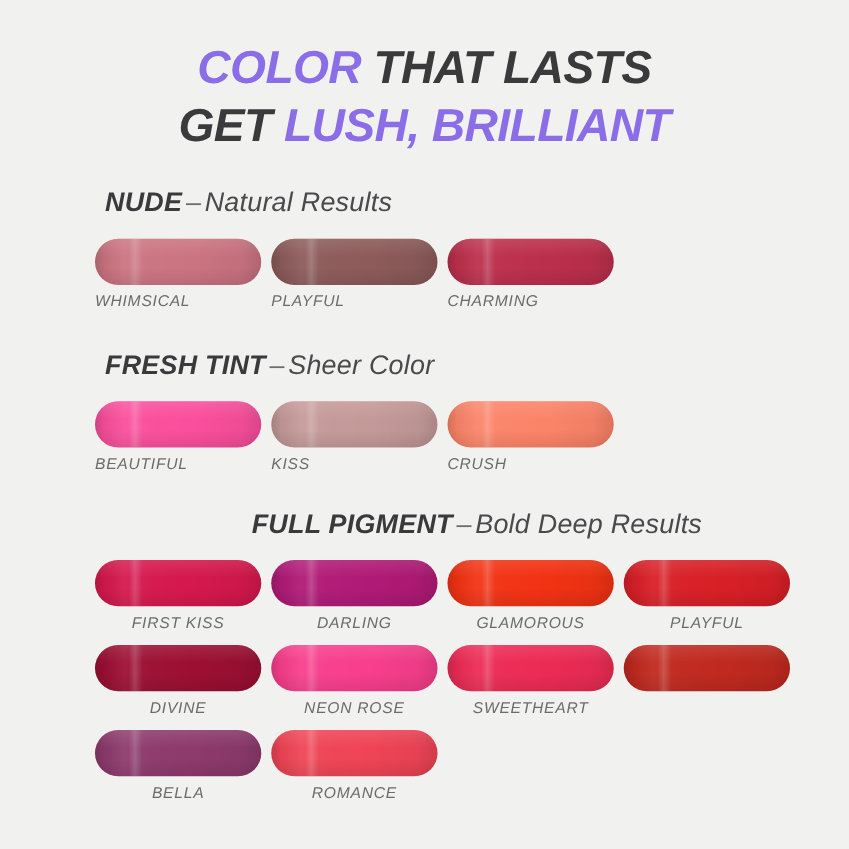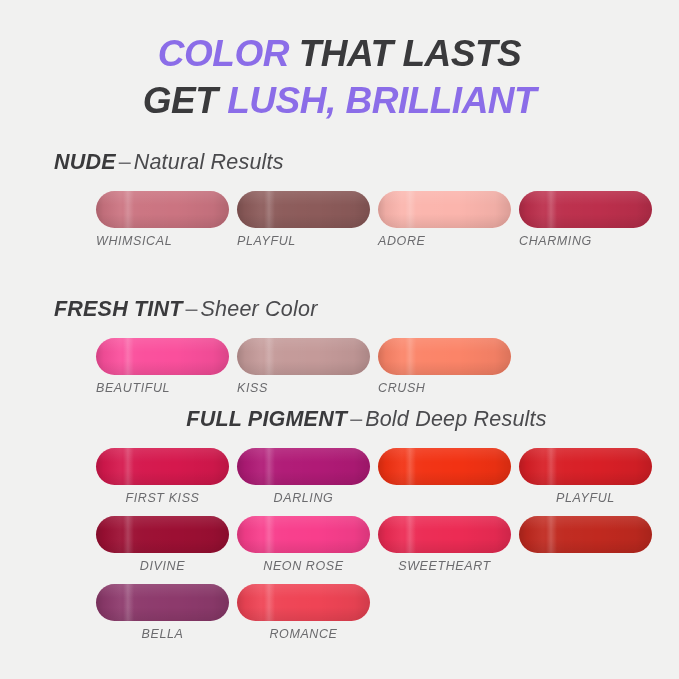--- a/index.html
+++ b/index.html
@@ -35,21 +35,21 @@
     letter-spacing: -0.5px;
     color: #3a3a3c;
     font-family: "Liberation Sans", sans-serif;
   }
   .headline .accent { color: #8b6de8; }
   .headline .line { display: block; white-space: nowrap; }
 
   
   .section { position: absolute; left: 0; right: 0; }
   .section-title {
-    padding-left: 54px;
+    padding-left: 84px;
     font-size: 21.5px;
     color: #3a3a3c;
     white-space: nowrap;
     font-family: "Liberation Sans", sans-serif;
   }
   .section-title .strong {
     font-weight: bold;
     font-style: italic;
     letter-spacing: 0.2px;
   }
@@ -64,21 +64,21 @@
     font-style: italic;
     color: #4a4a4d;
     letter-spacing: 0.2px;
   }
 
   
   .rows { margin-top: 16px; }
   .row {
     display: flex;
     gap: 8px;
-    padding-left: 96px;
+    padding-left: 76px;
     padding-right: 70px;
     margin-bottom: 11px;
   }
   .cell { width: 133px; flex: 0 0 133px; }
 
   .swatch {
     position: relative;
     height: 37px;
     border-radius: 20px;
     overflow: hidden;
@@ -155,39 +155,31 @@
             </div>
             <div class="cell">
               <div class="swatch" style="background: rgb(140, 91, 90);">
                 <div class="sheen"></div>
                 <div class="gloss"></div>
                 <div class="topshade"></div>
               </div>
               <div class="label">PLAYFUL</div>
             </div>
             <div class="cell">
-              <div class="swatch" style="background: rgb(251, 181, 173);">
-                <div class="sheen"></div>
-                <div class="gloss"></div>
-                <div class="topshade"></div>
-              </div>
-              <div class="label">ADORE</div>
-            </div>
-            <div class="cell">
               <div class="swatch" style="background: rgb(188, 47, 76);">
                 <div class="sheen"></div>
                 <div class="gloss"></div>
                 <div class="topshade"></div>
               </div>
               <div class="label">CHARMING</div>
             </div>
           </div>
         </div>
       </div>
-      <div class="section" style="top: 297px;">
+      <div class="section" style="top: 280px;">
         <div class="section-title"><span class="strong">FRESH TINT</span><span class="dash">–</span><span class="sub">Sheer Color</span></div>
         <div class="rows">
           <div class="row">
             <div class="cell">
               <div class="swatch" style="background: rgb(250, 79, 156);">
                 <div class="sheen"></div>
                 <div class="gloss"></div>
                 <div class="topshade"></div>
               </div>
               <div class="label">BEAUTIFUL</div>
@@ -230,20 +222,21 @@
                 <div class="topshade"></div>
               </div>
               <div class="label">DARLING</div>
             </div>
             <div class="cell">
               <div class="swatch" style="background: rgb(242, 50, 19);">
                 <div class="sheen"></div>
                 <div class="gloss"></div>
                 <div class="topshade"></div>
               </div>
+              <div class="label">GLAMOROUS</div>
             </div>
             <div class="cell">
               <div class="swatch" style="background: rgb(216, 31, 38);">
                 <div class="sheen"></div>
                 <div class="gloss"></div>
                 <div class="topshade"></div>
               </div>
               <div class="label">PLAYFUL</div>
             </div>
           </div>

